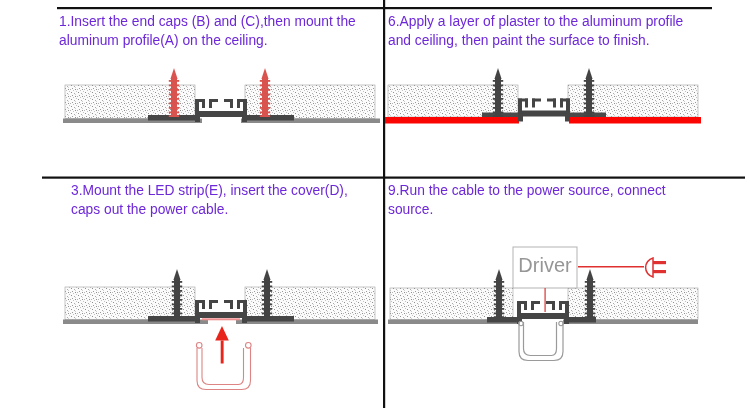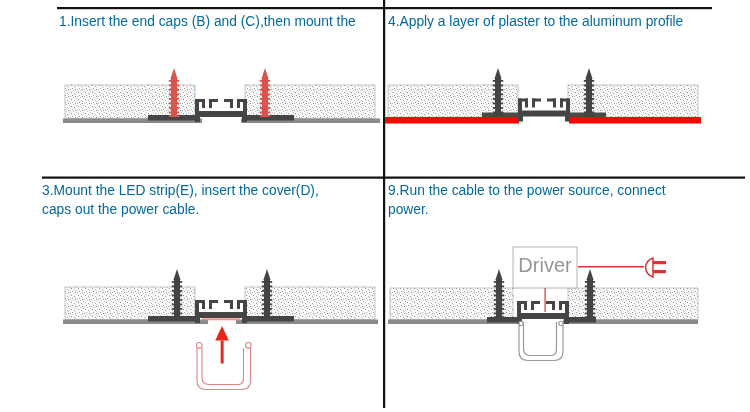--- a/index.html
+++ b/index.html
@@ -6,21 +6,21 @@
   body{
     width:750px;height:412px;
     position:relative;overflow:hidden;
     background:#ffffff;
     font-family:"Liberation Sans",sans-serif;
   }
   #stage{position:absolute;left:0;top:0;width:750px;height:412px;}
   .step-text{
     position:absolute;
     font-size:13.8px;line-height:19px;
-    color:#0369a1;
+    color:#6d28d9;
     letter-spacing:0;
   }
   svg{display:block;}
 </style>
 </head>
 <body>
 
 <div id="stage">
 
   <svg width="750" height="412" viewBox="0 0 750 412">
@@ -145,29 +145,31 @@
         <path d="M519,322 V351.5 Q519,360.5 528,360.5 H554 Q563,360.5 563,351.5 V322" fill="#ffffff" stroke="#9a9a9a" stroke-width="1.2"></path>
         <path d="M523.5,322 V348.5 Q523.5,355.5 530.5,355.5 H551.5 Q556.5,355.5 556.5,348.5 V322" fill="none" stroke="#9a9a9a" stroke-width="1.2"></path>
         <circle cx="521" cy="323.5" r="2.2" fill="none" stroke="#9a9a9a" stroke-width="1.1"></circle>
         <circle cx="561" cy="323.5" r="2.2" fill="none" stroke="#9a9a9a" stroke-width="1.1"></circle>
       </g>
     </g>
   </svg>
 
   <div class="step-text" style="left:59px;top:12px;width:326px">
     <span>1.Insert the end caps (B) and (C),then mount the</span><br>
+    <span>aluminum profile(A) on the ceiling.</span>
   </div>
 
   <div class="step-text" style="left:388px;top:12px;width:334px">
-    <span>4.Apply a layer of plaster to the aluminum profile</span><br>
+    <span>6.Apply a layer of plaster to the aluminum profile</span><br>
+    <span>and ceiling, then paint the surface to finish.</span>
   </div>
 
-  <div class="step-text" style="left:42px;top:181px;width:326px">
+  <div class="step-text" style="left:71px;top:181px;width:326px">
     <span>3.Mount the LED strip(E), insert the cover(D),</span><br>
     <span>caps out the power cable.</span>
   </div>
 
   <div class="step-text" style="left:388px;top:181px;width:334px">
     <span>9.Run the cable to the power source, connect</span><br>
-    <span>power.</span>
+    <span>source.</span>
   </div>
 
 </div>
 
 </body></html>

